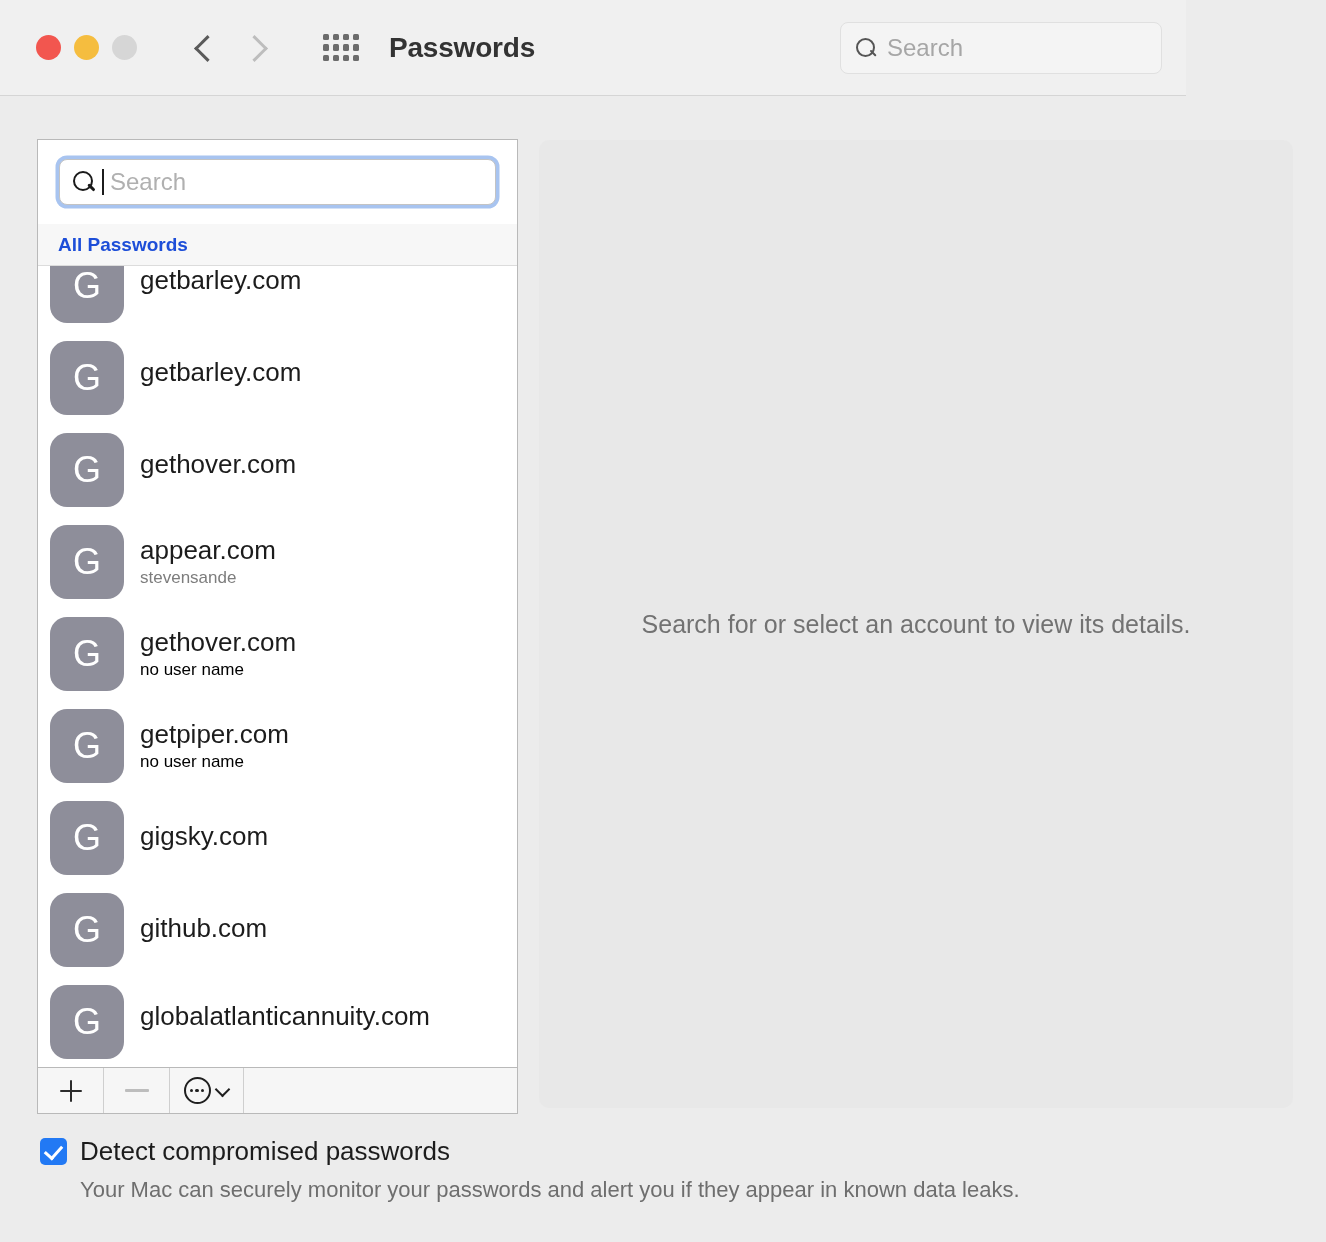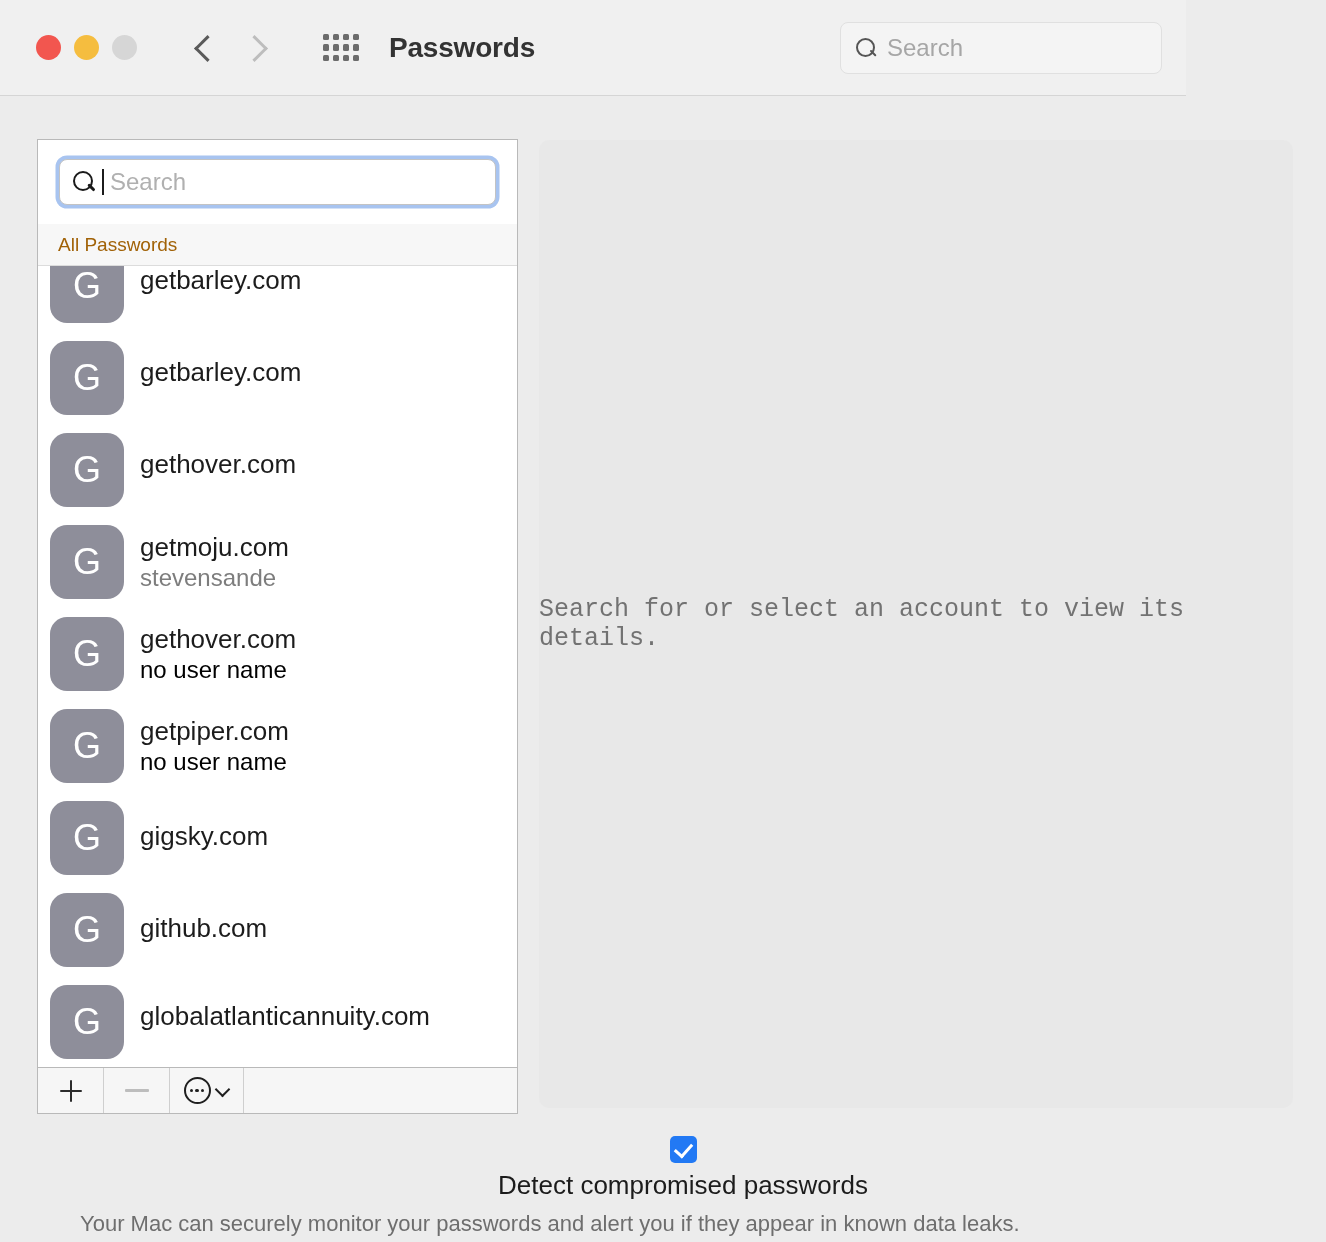--- a/index.html
+++ b/index.html
@@ -103,21 +103,21 @@
   .side-search .mag::after { left: 15px; top: 16px; width: 9px; height: 2.6px; }
   .caret { width: 2px; height: 26px; background: #1c1c1c; flex: none; }
   .side-search .ph { font-size: 24px; color: #b0b0b0; }
 
   .list-header {
     height: 42px; flex: none;
     display: flex; align-items: center;
     padding-left: 20px;
     background: #f7f7f7;
     border-bottom: 1px solid #dcdcdc;
-    font-size: 19px; font-weight: normal; color: #a16207;
+    font-size: 19px; font-weight: bold; color: #1d4ed8;
   }
 
   .list-scroll {
     flex: 1 1 auto;
     overflow: hidden;
     position: relative;
     background: #fff;
   }
   .list-inner { position: absolute; left: 0; top: -26px; width: 100%; }
 
@@ -130,21 +130,21 @@
   .avatar {
     width: 74px; height: 74px; flex: none;
     border-radius: 17px;
     background: #8e8e9a;
     color: #ffffff;
     display: flex; align-items: center; justify-content: center;
     font-size: 36px; font-weight: 400;
   }
   .row-text { margin-left: 16px; display: flex; flex-direction: column; justify-content: center; gap: 4px; }
   .row-title { font-size: 26px; color: #1c1c1c; line-height: 1.1; }
-  .row-sub { font-size: 24px; color: #7d7d7d; line-height: 1.1; }
+  .row-sub { font-size: 17px; color: #7d7d7d; line-height: 1.1; }
   .row-sub.muted { color: #000000; }
   .row-sub.clipped {
     height: 7px; overflow: hidden; color: #c9c9c9;
   }
 
   .list-footer {
     height: 46px; flex: none;
     display: flex; align-items: stretch;
     background: #f6f6f6;
     border-top: 1px solid #b9b9b9;
@@ -180,25 +180,25 @@
   }
 
   
   .detail {
     position: absolute; left: 539px; top: 44px;
     width: 754px; height: 968px;
     background: #e8e8e8;
     border-radius: 10px;
     display: flex; align-items: center; justify-content: center;
   }
-  .detail-msg { font-size: 25px; color: #727272; font-family: Liberation Mono, monospace; }
+  .detail-msg { font-size: 25px; color: #727272; }
 
   
   .bottom { position: absolute; left: 0; top: 1040px; width: 1326px; }
-  .check-row { display: flex; align-items: center; gap: 7px; padding-left: 40px; flex-direction: column; }
+  .check-row { display: flex; align-items: center; gap: 13px; padding-left: 40px; }
   .checkbox {
     width: 27px; height: 27px; flex: none;
     background: #2279f4; border-radius: 5px;
     position: relative;
   }
   .checkbox::after {
     content: ""; position: absolute; left: 8px; top: 4px;
     width: 8px; height: 14px;
     border-right: 3px solid #fff; border-bottom: 3px solid #fff;
     transform: rotate(42deg);
@@ -283,21 +283,21 @@
             <span class="avatar">G</span>
             <span class="row-text">
               <span class="row-title">gethover.com</span>
               <span class="row-sub clipped"></span>
             </span>
           </div>
 
           <div class="row">
             <span class="avatar">G</span>
             <span class="row-text">
-              <span class="row-title">getmoju.com</span>
+              <span class="row-title">appear.com</span>
               <span class="row-sub">stevensande</span>
             </span>
           </div>
 
           <div class="row">
             <span class="avatar">G</span>
             <span class="row-text">
               <span class="row-title">gethover.com</span>
               <span class="row-sub muted">no user name</span>
             </span>

